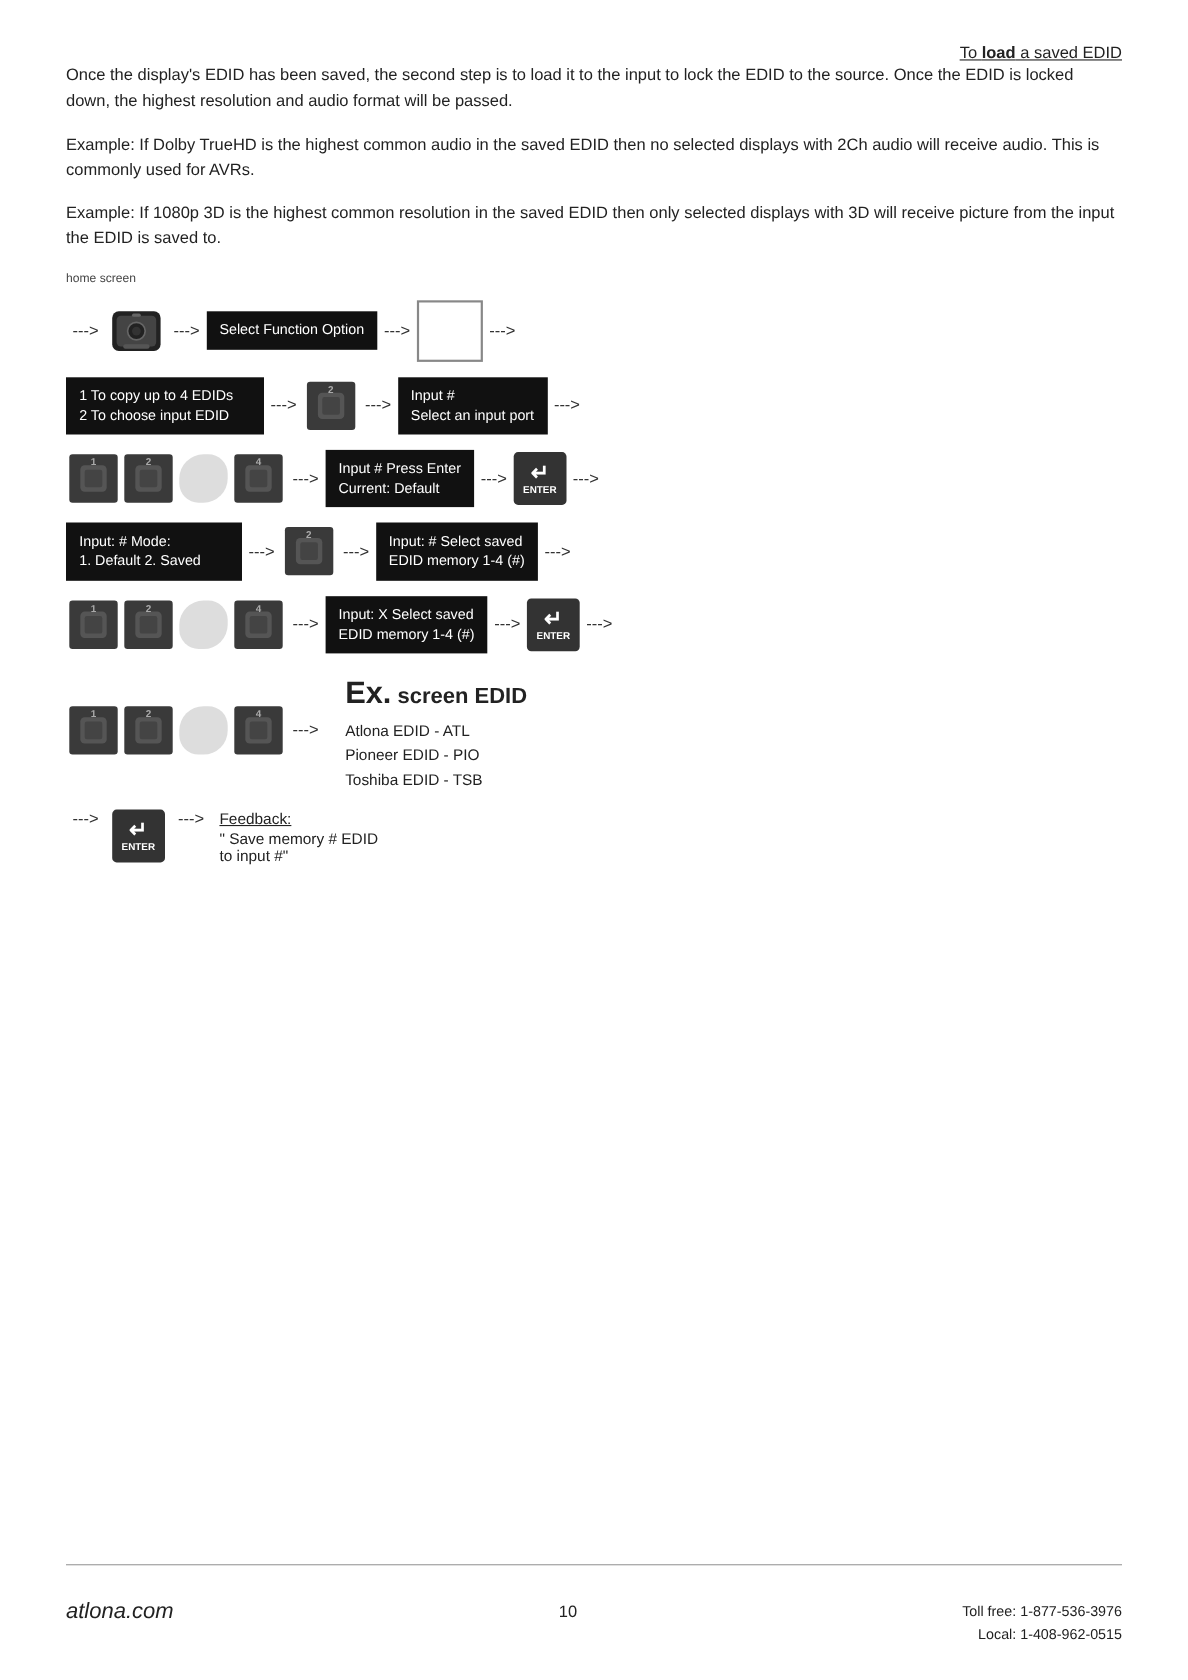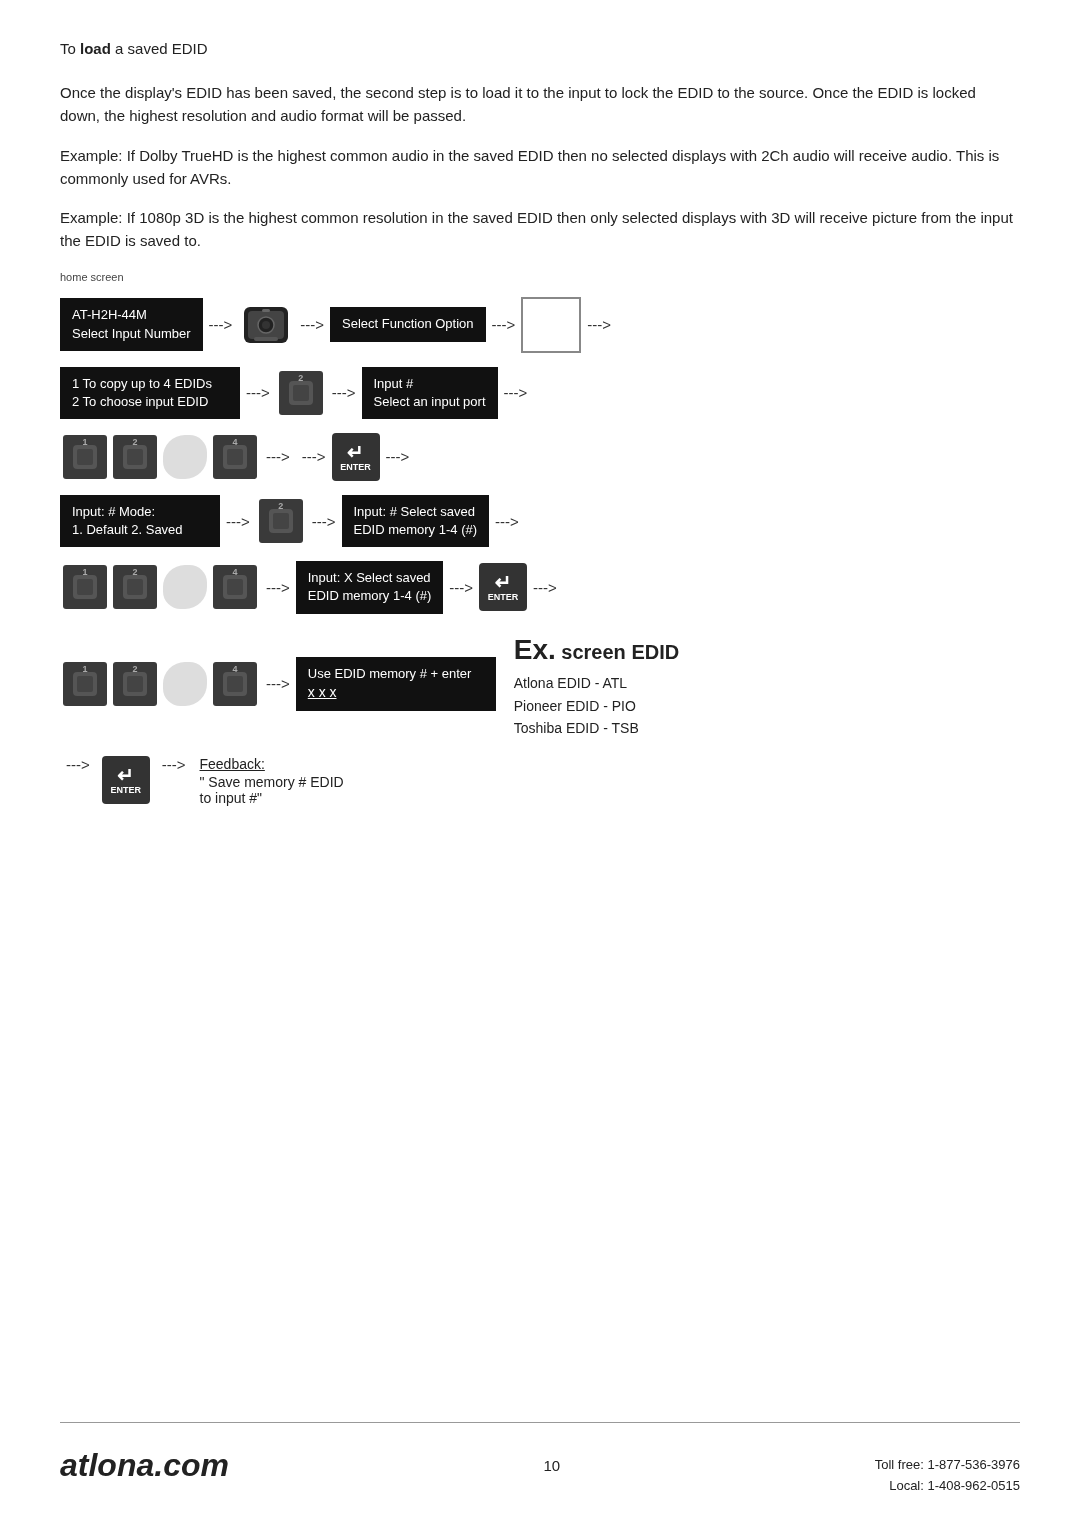--- a/index.html
+++ b/index.html
@@ -8,21 +8,23 @@
       background: #fff;
       width: 1080px;
       min-height: 1527px;
       position: relative;
       padding: 40px 60px 80px 60px;
       font-size: 15px;
       color: #222;
     }
     .section-title {
       font-size: 15px;
-      margin-bottom: 24px;
+      margin-bottom: 0;
+      text-decoration: underline;
+      text-align: right;
     }
     .section-title b { font-weight: bold; }
     .body-text {
       font-size: 15px;
       line-height: 1.55;
       margin-bottom: 16px;
     }
     
     .diagram-area {
       margin-top: 18px;
@@ -117,23 +119,23 @@
       bottom: 30px;
       left: 60px;
       right: 60px;
       display: flex;
       align-items: center;
       justify-content: space-between;
       border-top: 1px solid #999;
       padding-top: 10px;
     }
     .footer-left {
-      font-size: 32px;
+      font-size: 20px;
       font-style: italic;
-      font-weight: bold;
+      font-weight: normal;
       color: #222;
     }
     .footer-center {
       font-size: 15px;
     }
     .footer-right {
       font-size: 13px;
       text-align: right;
       line-height: 1.6;
       margin-top: 22px;
@@ -183,24 +185,20 @@
 <p class="body-text">Example: If Dolby TrueHD is the highest common audio in the saved EDID then no selected displays with 2Ch audio will receive audio. This is commonly used for AVRs.</p>
 <p class="body-text">Example: If 1080p 3D is the highest common resolution in the saved EDID then only selected displays with 3D will receive picture from the input the EDID is saved to.</p>
 
 <div class="diagram-area">
 
   <div style="margin-bottom:4px;">
     <span class="home-label">home screen</span>
   </div>
   <div class="diag-row">
 
-    <div class="blk-box">
-      <span>AT-H2H-44M</span><br>
-      <span>Select Input Number</span>
-    </div>
     <span class="arrow">---&gt;</span>
 
     <div class="ps3-icon">
       <svg class="ps3-svg" viewBox="0 0 52 52" fill="none" xmlns="http://www.w3.org/2000/svg">
         <rect x="4" y="8" width="44" height="36" rx="6" fill="#222"></rect>
         <rect x="8" y="12" width="36" height="28" rx="4" fill="#444"></rect>
         <circle cx="26" cy="26" r="8" fill="#222" stroke="#666" stroke-width="1.5"></circle>
         <circle cx="26" cy="26" r="4" fill="#333"></circle>
         <rect x="14" y="38" width="24" height="4" rx="2" fill="#555"></rect>
         <rect x="22" y="10" width="8" height="3" rx="1.5" fill="#666"></rect>
@@ -259,20 +257,24 @@
       <div class="blob-sq"></div>
       <div class="sq-btn">
         <span class="sq-num">4</span>
         <svg viewBox="0 0 28 28" fill="none">
             <rect x="2" y="2" width="24" height="24" rx="4" fill="#555"></rect>
             <rect x="6" y="6" width="16" height="16" rx="2" fill="#444"></rect>
           </svg>
       </div>
     </div>
     <span class="arrow">---&gt;</span>
+    <div class="blk-box">
+      <span>Input # Press Enter</span><br>
+      <span>Current: Default</span>
+    </div>
     <span class="arrow">---&gt;</span>
 
     <div class="enter-btn">
       <span class="enter-arrow">↵</span>
       <span>ENTER</span>
     </div>
     <span class="arrow">---&gt;</span>
   </div>
 
   <div class="diag-row" style="margin-top:10px;">
@@ -353,26 +355,20 @@
       <div class="blob-sq"></div>
       <div class="sq-btn">
         <span class="sq-num">4</span>
         <svg viewBox="0 0 28 28" fill="none">
             <rect x="2" y="2" width="24" height="24" rx="4" fill="#555"></rect>
             <rect x="6" y="6" width="16" height="16" rx="2" fill="#444"></rect>
           </svg>
       </div>
     </div>
     <span class="arrow">---&gt;</span>
-    <div style="display:flex;flex-direction:column;align-items:flex-start;">
-      <div class="blk-box" style="min-width:200px;">
-        <span>Use EDID memory # + enter</span><br>
-        <span class="xxx">x x x</span>
-      </div>
-    </div>
 
     <div class="ex-box" style="margin-left:18px;">
       <div>
         <span class="ex-title">Ex.</span><span style="font-size:20px;font-weight:bold;"> screen EDID</span>
       </div>
       <div>Atlona EDID - ATL</div>
       <div>Pioneer EDID - PIO</div>
       <div>Toshiba EDID - TSB</div>
     </div>
   </div>

